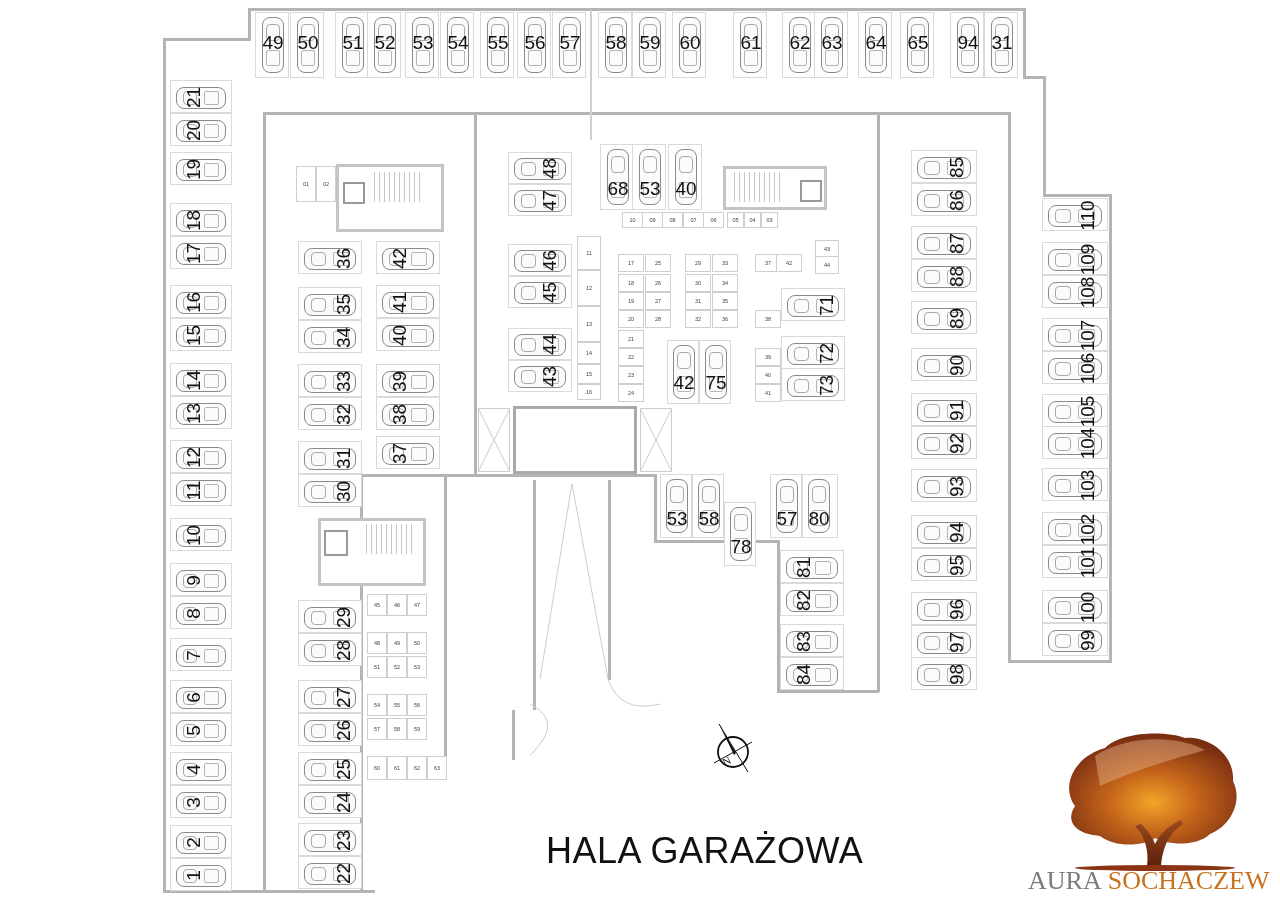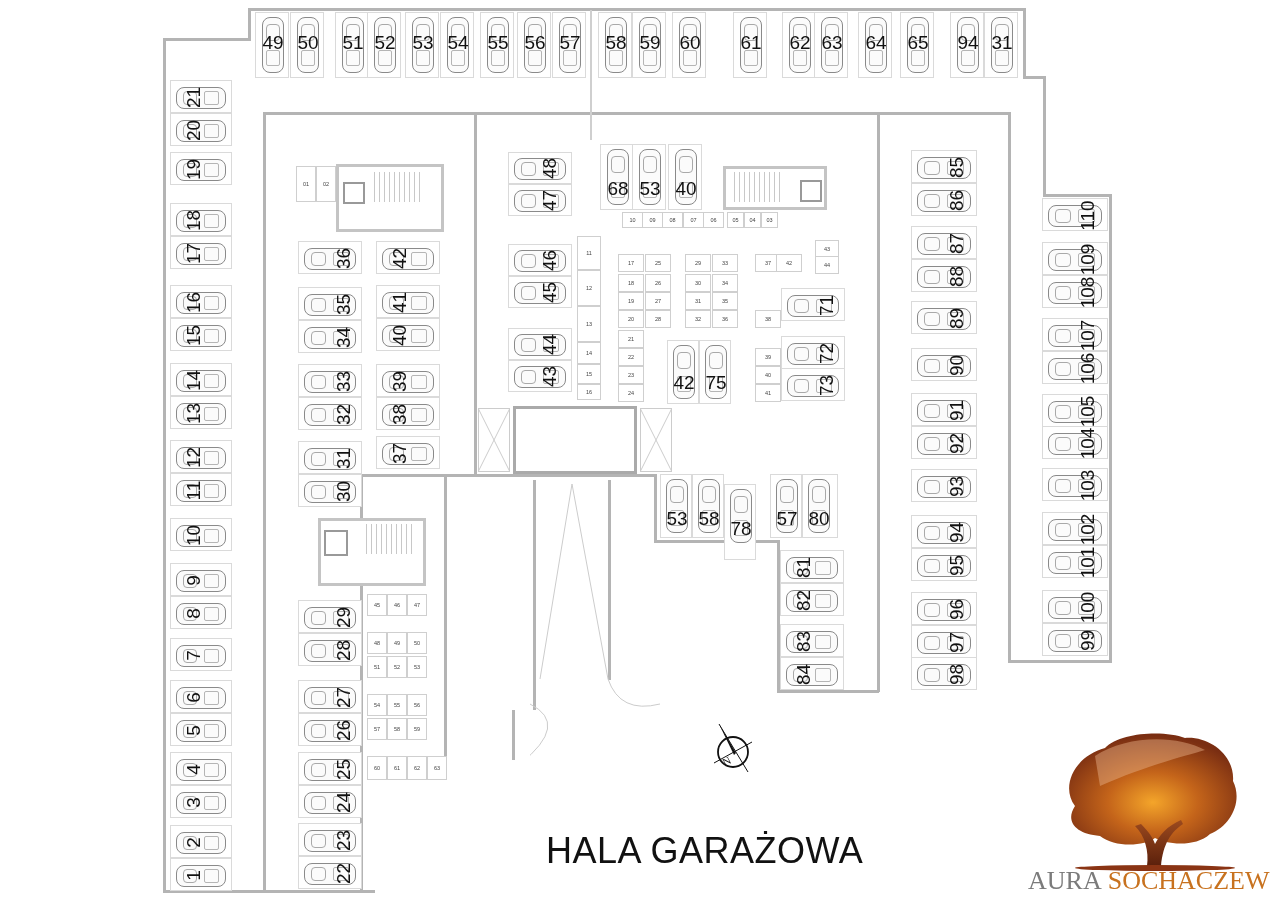--- a/index.html
+++ b/index.html
@@ -459,21 +459,21 @@
       <div class="num rot" style="width: 40px; text-align: center; top: 6.5px; left: 24px;">73</div>
     </div>
     <div class="bay" style="left: 660px; top: 474px; width: 32px; height: 64px;">
       <div class="car v" style="left: 5px; top: 4px; width: 22px; height: 54px;"></div>
       <div class="num" style="left: 0px; width: 32px; text-align: center; top: 34px;">53</div>
     </div>
     <div class="bay" style="left: 692px; top: 474px; width: 32px; height: 64px;">
       <div class="car v" style="left: 5px; top: 4px; width: 22px; height: 54px;"></div>
       <div class="num" style="left: 0px; width: 32px; text-align: center; top: 34px;">58</div>
     </div>
-    <div class="bay" style="left: 724px; top: 484px; width: 32px; height: 76px;">
+    <div class="bay" style="left: 724px; top: 502px; width: 32px; height: 64px;">
       <div class="car v" style="left: 5px; top: 4px; width: 22px; height: 54px;"></div>
       <div class="num" style="left: 0px; width: 32px; text-align: center; top: 34px;">78</div>
     </div>
     <div class="bay" style="left: 770px; top: 474px; width: 32px; height: 64px;">
       <div class="car v" style="left: 5px; top: 4px; width: 22px; height: 54px;"></div>
       <div class="num" style="left: 0px; width: 32px; text-align: center; top: 34px;">57</div>
     </div>
     <div class="bay" style="left: 802px; top: 474px; width: 36px; height: 64px;">
       <div class="car v" style="left: 5px; top: 4px; width: 22px; height: 54px;"></div>
       <div class="num" style="left: 0px; width: 32px; text-align: center; top: 34px;">80</div>

